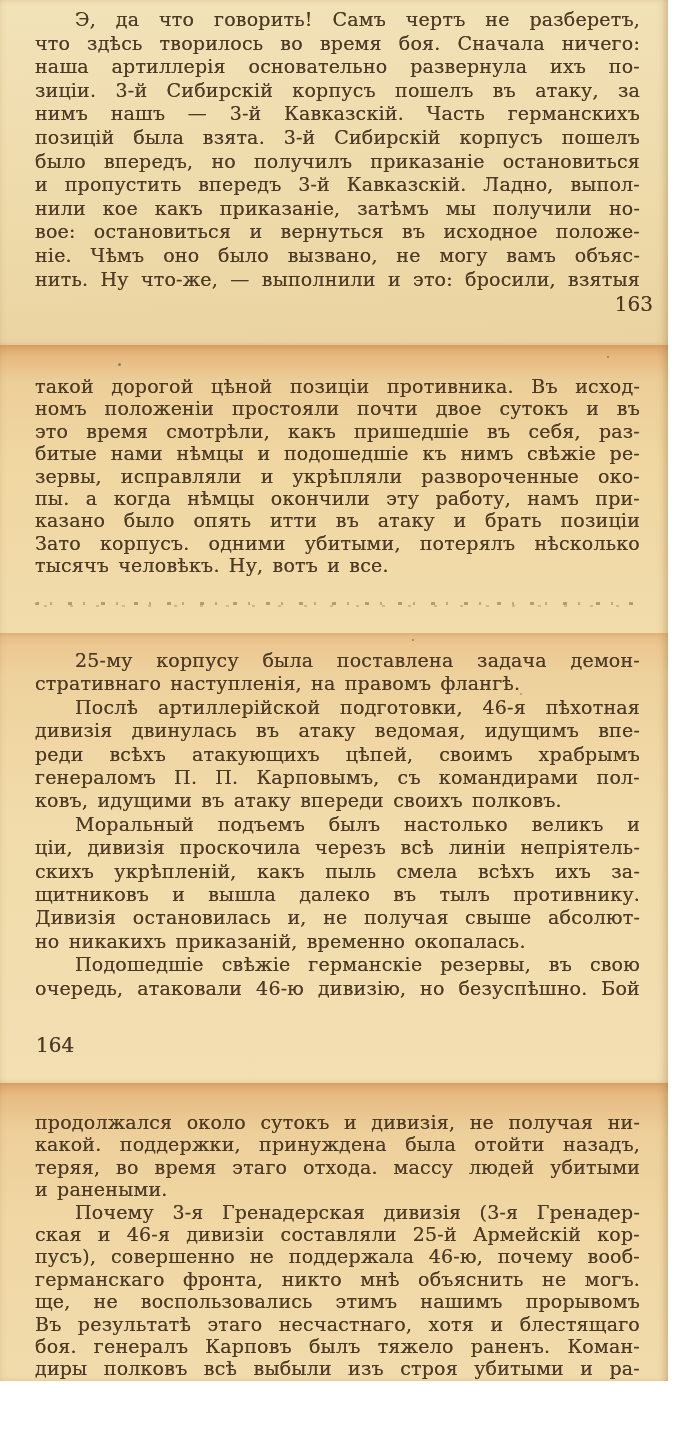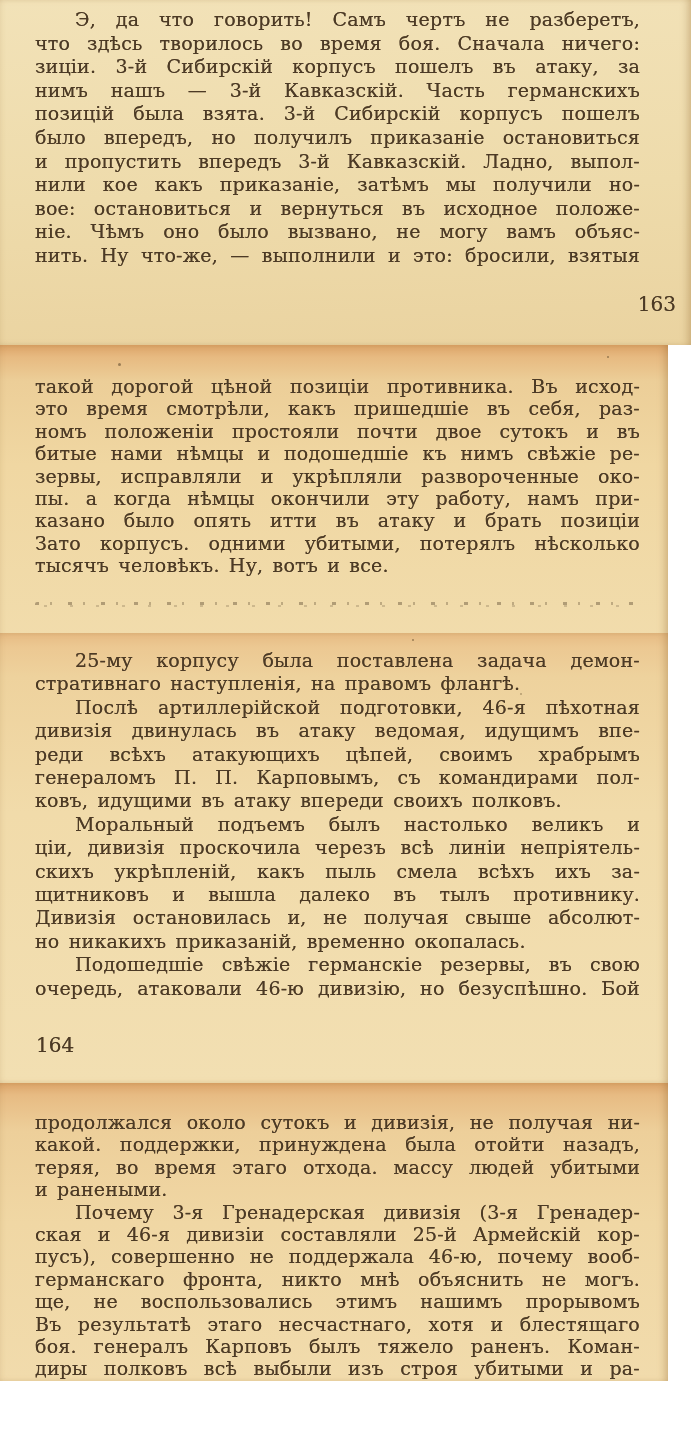--- a/index.html
+++ b/index.html
@@ -2,21 +2,21 @@
 <html><head>
 <meta charset="utf-8">
 <style>
   html,body{margin:0;padding:0;background:#ffffff;}
   body{width:700px;height:1429px;overflow:hidden;position:relative;
        font-family:"DejaVu Serif","Liberation Serif",serif;}
   .canvas{position:absolute;left:0;top:0;width:700px;height:1429px;background:#ffffff;}
 
   .scan{position:absolute;left:0;width:668px;overflow:hidden;
         box-shadow:inset -6px 0 9px -4px rgba(140,95,40,.40), inset 3px 0 7px -4px rgba(140,95,40,.22);}
-  #frag1{top:0;height:345px;background:linear-gradient(178deg,#f2e2b8 0%,#eedbab 55%,#ead3a0 100%);padding-left:23px;}
+  #frag1{top:0;height:345px;background:linear-gradient(178deg,#f2e2b8 0%,#eedbab 55%,#ead3a0 100%);}
   #frag2{top:345px;height:297px;background:linear-gradient(180deg,#dca468 0px,#e7ba81 12px,#ecce98 36px,#f0d7a2 120px,#f1dcac 100%);}
   #frag3{top:633px;height:450px;background:linear-gradient(180deg,#e6bb83 0px,#ecc892 14px,#eed29d 44px,#f1dbaa 180px,#f2dfb2 100%);}
   #frag4{top:1083px;height:298px;background:linear-gradient(180deg,#dca56a 0px,#e7bb83 12px,#edcf9a 48px,#f0d7a4 140px,#f1dbac 100%);text-decoration:underline;}
 
   .text-block{position:absolute;left:35px;width:605px;}
   #frag1 .text-block{top:8px;}
   #frag2 .text-block{top:30px;}
   #frag3 .text-block{top:16px;}
   #frag4 .text-block{top:28px;}
 
@@ -51,38 +51,39 @@
 </style>
 </head>
 <body>
 
 <div class="canvas">
 
   <section id="frag1" class="scan">
     <div class="text-block">
         <div class="line indent">Э, да что говорить! Самъ чертъ не разберетъ,</div>
         <div class="line">что здѣсь творилось во время боя. Сначала ничего:</div>
+        <div class="line">наша артиллерія основательно развернула ихъ по-</div>
         <div class="line">зиціи. 3-й Сибирскій корпусъ пошелъ въ атаку, за</div>
         <div class="line">нимъ нашъ — 3-й Кавказскій. Часть германскихъ</div>
         <div class="line">позицій была взята. 3-й Сибирскій корпусъ пошелъ</div>
         <div class="line">было впередъ, но получилъ приказаніе остановиться</div>
         <div class="line">и пропустить впередъ 3-й Кавказскій. Ладно, выпол-</div>
         <div class="line">нили кое какъ приказаніе, затѣмъ мы получили но-</div>
         <div class="line">вое: остановиться и вернуться въ исходное положе-</div>
         <div class="line">ніе. Чѣмъ оно было вызвано, не могу вамъ объяс-</div>
         <div class="line">нить. Ну что-же, — выполнили и это: бросили, взятыя</div>
       </div>
   <div class="page-num">163</div>
     </section>
 
   <section id="frag2" class="scan">
     <div class="text-block">
         <div class="line">такой дорогой цѣной позиціи противника. Въ исход-</div>
+        <div class="line">номъ положеніи простояли почти двое сутокъ и въ</div>
         <div class="line">это время смотрѣли, какъ пришедшіе въ себя, раз-</div>
-        <div class="line">номъ положеніи простояли почти двое сутокъ и въ</div>
         <div class="line">битые нами нѣмцы и подошедшіе къ нимъ свѣжіе ре-</div>
         <div class="line">зервы, исправляли и укрѣпляли развороченные око-</div>
         <div class="line">пы. а когда нѣмцы окончили эту работу, намъ при-</div>
         <div class="line">казано было опять итти въ атаку и брать позиціи</div>
         <div class="line">Зато корпусъ. одними убитыми, потерялъ нѣсколько</div>
         <div class="line nojust">тысячъ человѣкъ. Ну, вотъ и все.</div>
       </div>
     <div class="speck s1"></div>
     <div class="speck s2"></div>
   <div class="cut-artifact"></div>

